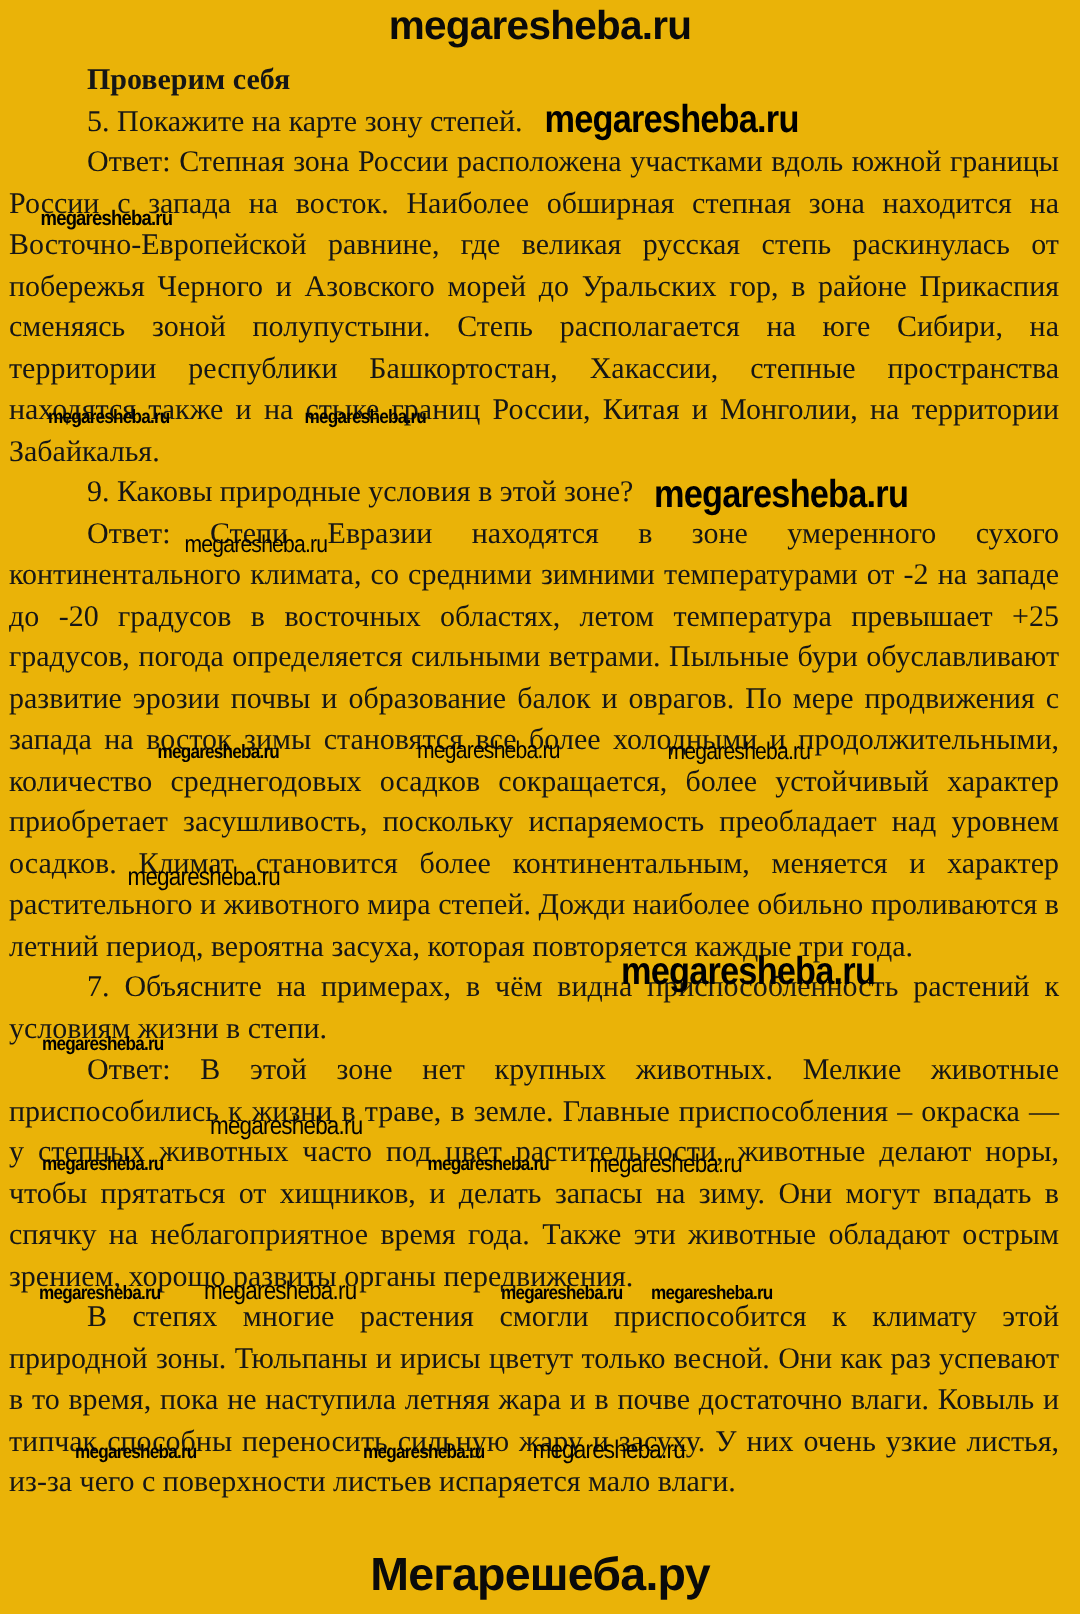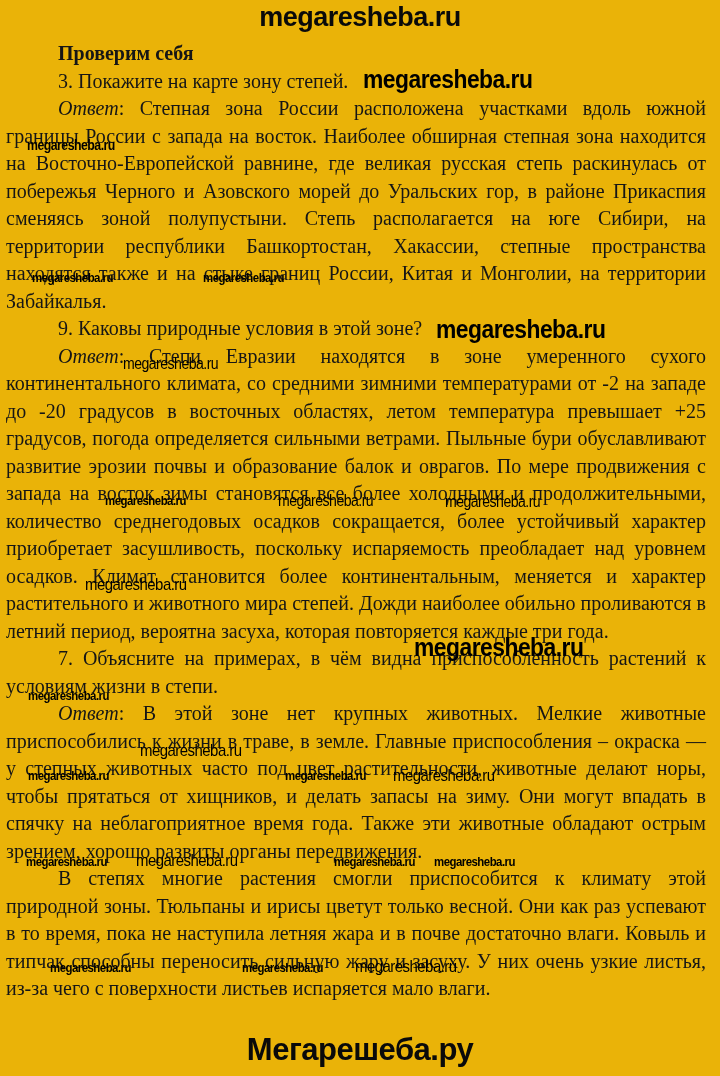--- a/index.html
+++ b/index.html
@@ -34,21 +34,20 @@
   }
   .content p{
     margin:0;
     text-indent:52px;
   }
   .section-heading{
     font-weight:700;
     text-align:left;
   }
   .answer-label{
-    font-style:italic;
   }
   .footer-brand{
     position:absolute;
     left:0;top:1032px;
     width:720px;
     text-align:center;
     font-family:"Liberation Sans", sans-serif;
     font-weight:700;
     font-size:31px;
     letter-spacing:-0.5px;
@@ -74,21 +73,21 @@
 <body>
 
 <div class="page">
 
   <div class="site-header">megaresheba.ru</div>
 
   <div class="content">
 
     <p class="section-heading">Проверим себя</p>
 
-    <p>3. Покажите на карте зону степей.</p>
+    <p>5. Покажите на карте зону степей.</p>
 
     <p><span class="answer-label">Ответ</span><span>: Степная зона России расположена участками вдоль южной границы России с запада на восток. Наиболее обширная степная зона находится на Восточно-Европейской равнине, где великая русская степь раскинулась от побережья Черного и Азовского морей до Уральских гор, в районе Прикаспия сменяясь зоной полупустыни. Степь располагается на юге Сибири, на территории республики Башкортостан, Хакассии, степные пространства находятся также и на стыке границ России, Китая и Монголии, на территории Забайкалья.</span></p>
 
     <p>9. Каковы природные условия в этой зоне?</p>
 
     <p><span class="answer-label">Ответ</span><span>: Степи Евразии находятся в зоне умеренного сухого континентального климата, со средними зимними температурами от -2 на западе до -20 градусов в восточных областях, летом температура превышает +25 градусов, погода определяется сильными ветрами. Пыльные бури обуславливают развитие эрозии почвы и образование балок и оврагов. По мере продвижения с запада на восток зимы становятся все более холодными и продолжительными, количество среднегодовых осадков сокращается, более устойчивый характер приобретает засушливость, поскольку испаряемость преобладает над уровнем осадков. Климат становится более континентальным, меняется и характер растительного и животного мира степей. Дожди наиболее обильно проливаются в летний период, вероятна засуха, которая повторяется каждые три года.</span></p>
 
     <p>7. Объясните на примерах, в чём видна приспособленность растений к условиям жизни в степи.</p>
 
     <p><span class="answer-label">Ответ</span><span>: В этой зоне нет крупных животных. Мелкие животные приспособились к жизни в траве, в земле. Главные приспособления – окраска — у степных животных часто под цвет растительности, животные делают норы, чтобы прятаться от хищников, и делать запасы на зиму. Они могут впадать в спячку на неблагоприятное время года. Также эти животные обладают острым зрением, хорошо развиты органы передвижения.</span></p>

